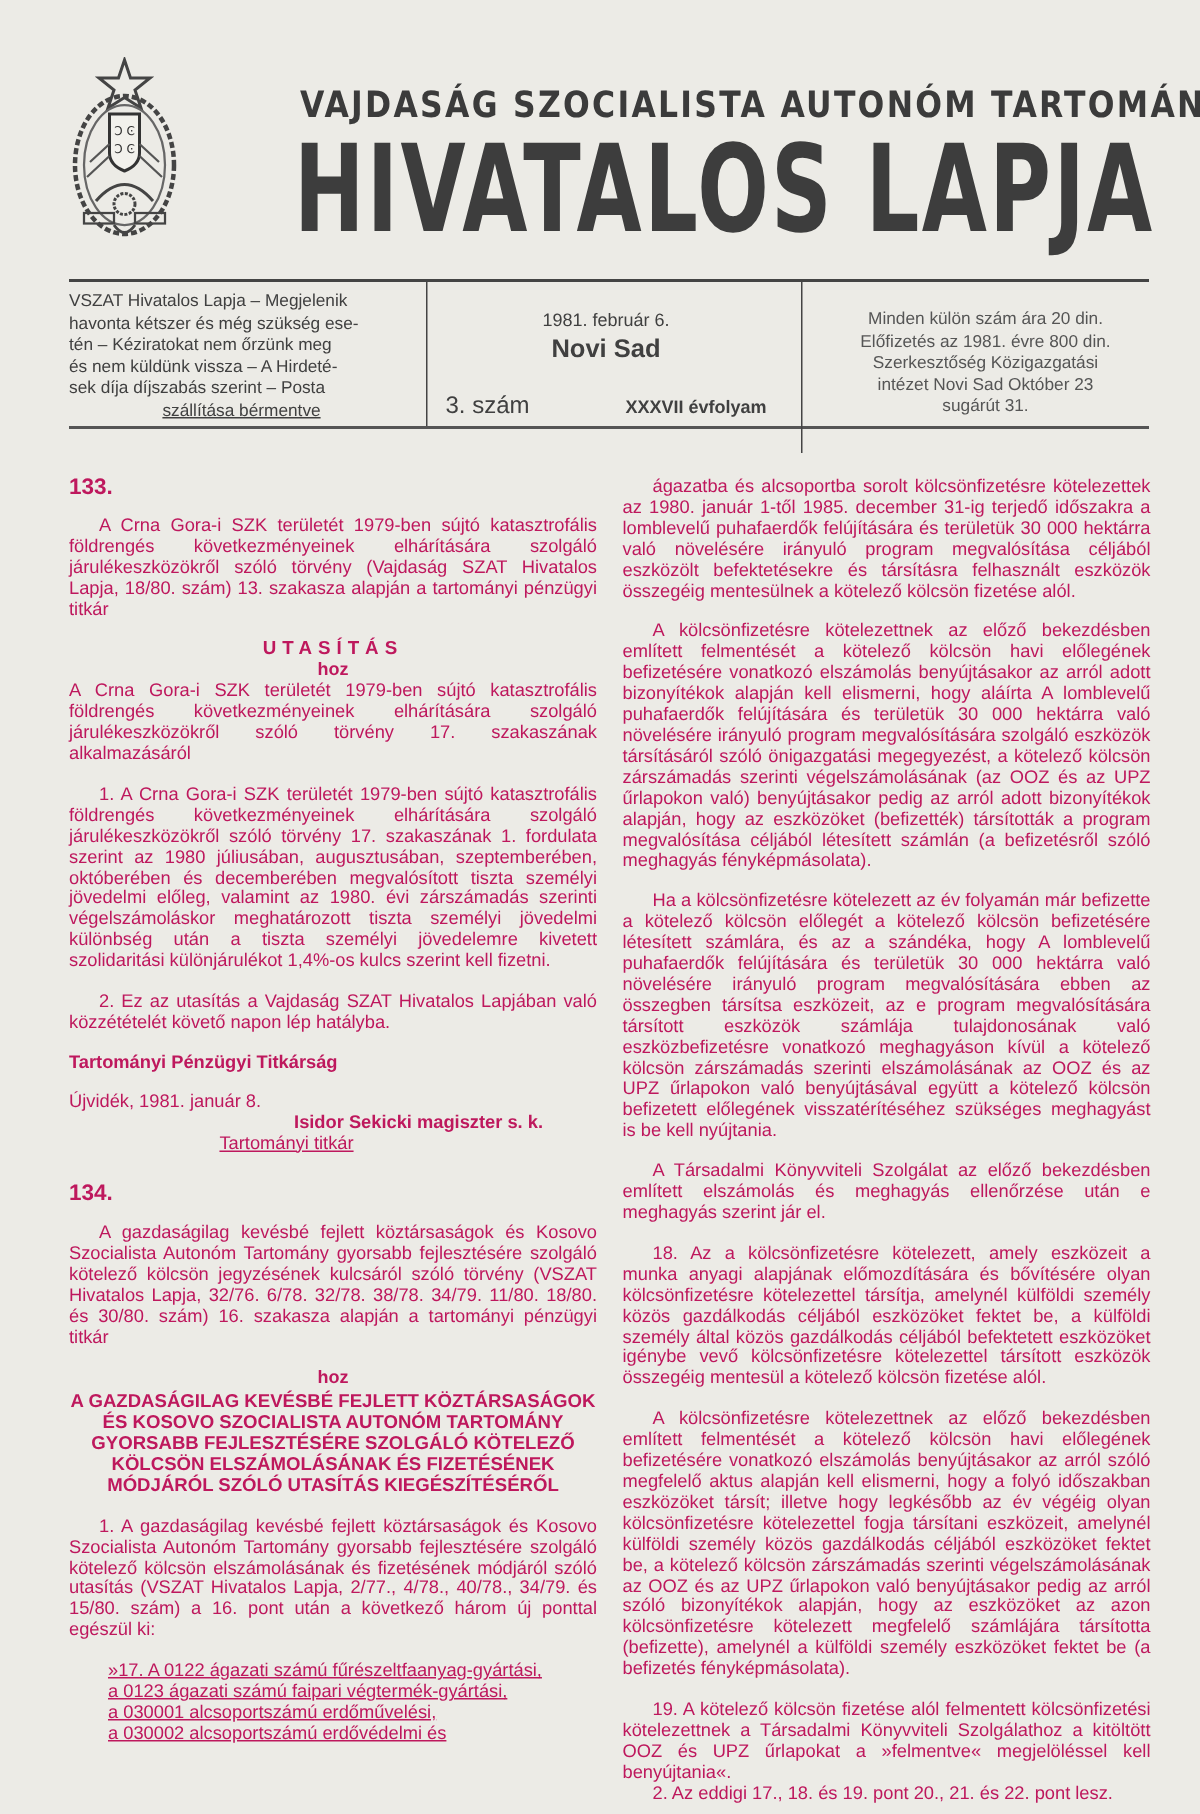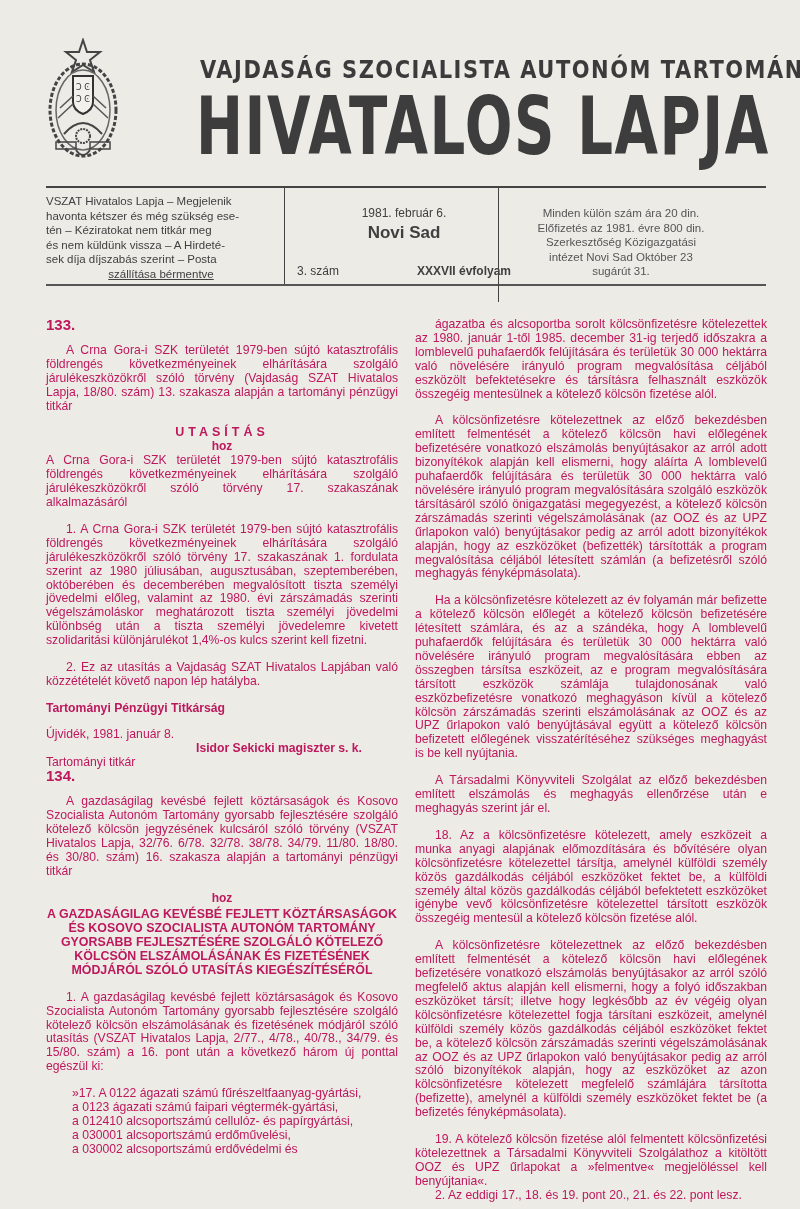--- a/index.html
+++ b/index.html
@@ -30,42 +30,42 @@
     
     .infobar {
       position: absolute; left: 46px; top: 186px; width: 720px; height: 96px;
       border-top: 2px solid #444; border-bottom: 2px solid #555;
     }
     .info-col { position: absolute; top: 0; height: 96px; font-size: 11.5px; line-height: 14.5px; color: #404040; }
     .info-left { left: 0; width: 230px; padding: 6px 4px 0 0; text-align: justify; }
     .info-left span { display: block; }
     .info-left .center { text-align: center; text-decoration: underline; }
     .info-mid { left: 238px; width: 238px; border-left: 1.5px solid #444; }
-    .info-right { left: 452px; width: 244px; border-left: 1.5px solid #444; text-align: center; padding-top: 18px; color: #555; }
+    .info-right { left: 488px; width: 244px; border-left: 1.5px solid #444; text-align: center; padding-top: 18px; color: #555; }
     .info-right span { display: block; }
     .mid-date { position: absolute; top: 18px; left: 0; width: 238px; text-align: center; font-size: 12px; }
     .mid-city { position: absolute; top: 38px; left: 0; width: 238px; text-align: center; font-size: 17px; font-weight: bold; }
-    .mid-num  { position: absolute; top: 76px; left: 12px; font-size: 12px; }
+    .mid-num  { position: absolute; top: 76px; left: 12px; font-size: 16px; }
     .mid-year { position: absolute; top: 76px; right: 12px; font-size: 12px; font-weight: bold; }
 
     
     .col { position: absolute; top: 318px; width: 352px; font-size: 12.2px; line-height: 13.9px; color: #be185d; }
     .col-left { left: 46px; }
     .col-right { left: 415px; }
     .p { margin: 0 0 13px 0; text-align: justify; text-indent: 20px; }
     .p.noind { text-indent: 0; }
     .num { font-size: 15px; font-weight: bold; margin: 0 0 12px 0; }
     .head { text-align: center; font-weight: bold; letter-spacing: 4px; font-size: 12.5px; margin: 8px 0 0 0; }
     .hoz { text-align: center; font-weight: bold; font-size: 12px; margin: 0 0 0 0; }
     .caps { text-align: center; font-weight: bold; font-size: 12.4px; line-height: 14px; margin: 1px 0 14px 0; }
     .sign { font-weight: bold; margin: 0 0 12px 0; }
     .left-lines span { display: block; }
     .signer { text-align: right; padding-right: 36px; font-weight: bold; }
-    .signer-role { text-align: left; padding-right: 62px; margin-bottom: 0; }
-    .list { padding-left: 26px; margin: 0; }
+    .signer-role { text-align: center; padding-right: 62px; margin-bottom: 20px; text-decoration: underline; }
+    .list { padding-left: 26px; margin: 0; text-decoration: underline; }
     .list span { display: block; }
   </style>
 </head>
 <body>
 
 <div class="page">
 
   <svg class="emblem" viewBox="0 0 74 128">
     <polygon points="37,2 41,14 54,14 44,22 48,34 37,27 26,34 30,22 20,14 33,14" fill="none" stroke="#444" stroke-width="2"></polygon>
     <ellipse cx="37" cy="72" rx="33" ry="46" fill="none" stroke="#444" stroke-width="3" stroke-dasharray="4 2"></ellipse>
@@ -81,21 +81,21 @@
     <path d="M30,112 q7,10 14,0" fill="none" stroke="#444" stroke-width="2"></path>
   </svg>
 
   <div class="subtitle">VAJDASÁG SZOCIALISTA AUTONÓM TARTOMÁNY</div>
   <div class="title">HIVATALOS LAPJA</div>
 
   <div class="infobar">
     <div class="info-col info-left">
       <span>VSZAT Hivatalos Lapja – Megjelenik</span>
       <span>havonta kétszer és még szükség ese-</span>
-      <span>tén – Kéziratokat nem titkár meg</span>
+      <span>tén – Kéziratokat nem őrzünk meg</span>
       <span>és nem küldünk vissza – A Hirdeté-</span>
       <span>sek díja díjszabás szerint – Posta</span>
       <span class="center">szállítása bérmentve</span>
     </div>
     <div class="info-col info-mid">
       <div class="mid-date">1981. február 6.</div>
       <div class="mid-city">Novi Sad</div>
       <div class="mid-num">3. szám</div>
       <div class="mid-year">XXXVII évfolyam</div>
     </div>
@@ -124,21 +124,20 @@
     <div class="signer-role">Tartományi titkár</div>
 
     <div class="num">134.</div>
     <p class="p">A gazdaságilag kevésbé fejlett köztársaságok és Kosovo Szocialista Autonóm Tartomány gyorsabb fejlesztésére szolgáló kötelező kölcsön jegyzésének kulcsáról szóló törvény (VSZAT Hivatalos Lapja, 32/76. 6/78. 32/78. 38/78. 34/79. 11/80. 18/80. és 30/80. szám) 16. szakasza alapján a tartományi pénzügyi titkár</p>
     <div class="hoz">hoz</div>
     <div class="caps">A GAZDASÁGILAG KEVÉSBÉ FEJLETT KÖZTÁRSASÁGOK ÉS KOSOVO SZOCIALISTA AUTONÓM TARTOMÁNY GYORSABB FEJLESZTÉSÉRE SZOLGÁLÓ KÖTELEZŐ KÖLCSÖN ELSZÁMOLÁSÁNAK ÉS FIZETÉSÉNEK MÓDJÁRÓL SZÓLÓ UTASÍTÁS KIEGÉSZÍTÉSÉRŐL</div>
     <p class="p">1. A gazdaságilag kevésbé fejlett köztársaságok és Kosovo Szocialista Autonóm Tartomány gyorsabb fejlesztésére szolgáló kötelező kölcsön elszámolásának és fizetésének módjáról szóló utasítás (VSZAT Hivatalos Lapja, 2/77., 4/78., 40/78., 34/79. és 15/80. szám) a 16. pont után a következő három új ponttal egészül ki:</p>
     <div class="list">
       <span>»17. A 0122 ágazati számú fűrészeltfaanyag-gyártási,</span>
       <span>a 0123 ágazati számú faipari végtermék-gyártási,</span>
-      <span>a 012410 alcsoportszámú cellulóz- és papírgyártási,</span>
       <span>a 030001 alcsoportszámú erdőművelési,</span>
       <span>a 030002 alcsoportszámú erdővédelmi és</span>
     </div>
   </div>
 
   <div class="col col-right">
     <p class="p">ágazatba és alcsoportba sorolt kölcsönfizetésre kötelezettek az 1980. január 1-től 1985. december 31-ig terjedő időszakra a lomblevelű puhafaerdők felújítására és területük 30 000 hektárra való növelésére irányuló program megvalósítása céljából eszközölt befektetésekre és társításra felhasznált eszközök összegéig mentesülnek a kötelező kölcsön fizetése alól.</p>
     <p class="p">A kölcsönfizetésre kötelezettnek az előző bekezdésben említett felmentését a kötelező kölcsön havi előlegének befizetésére vonatkozó elszámolás benyújtásakor az arról adott bizonyítékok alapján kell elismerni, hogy aláírta A lomblevelű puhafaerdők felújítására és területük 30 000 hektárra való növelésére irányuló program megvalósítására szolgáló eszközök társításáról szóló önigazgatási megegyezést, a kötelező kölcsön zárszámadás szerinti végelszámolásának (az OOZ és az UPZ űrlapokon való) benyújtásakor pedig az arról adott bizonyítékok alapján, hogy az eszközöket (befizették) társították a program megvalósítása céljából létesített számlán (a befizetésről szóló meghagyás fényképmásolata).</p>
     <p class="p">Ha a kölcsönfizetésre kötelezett az év folyamán már befizette a kötelező kölcsön előlegét a kötelező kölcsön befizetésére létesített számlára, és az a szándéka, hogy A lomblevelű puhafaerdők felújítására és területük 30 000 hektárra való növelésére irányuló program megvalósítására ebben az összegben társítsa eszközeit, az e program megvalósítására társított eszközök számlája tulajdonosának való eszközbefizetésre vonatkozó meghagyáson kívül a kötelező kölcsön zárszámadás szerinti elszámolásának az OOZ és az UPZ űrlapokon való benyújtásával együtt a kötelező kölcsön befizetett előlegének visszatérítéséhez szükséges meghagyást is be kell nyújtania.</p>
     <p class="p">A Társadalmi Könyvviteli Szolgálat az előző bekezdésben említett elszámolás és meghagyás ellenőrzése után e meghagyás szerint jár el.</p>

